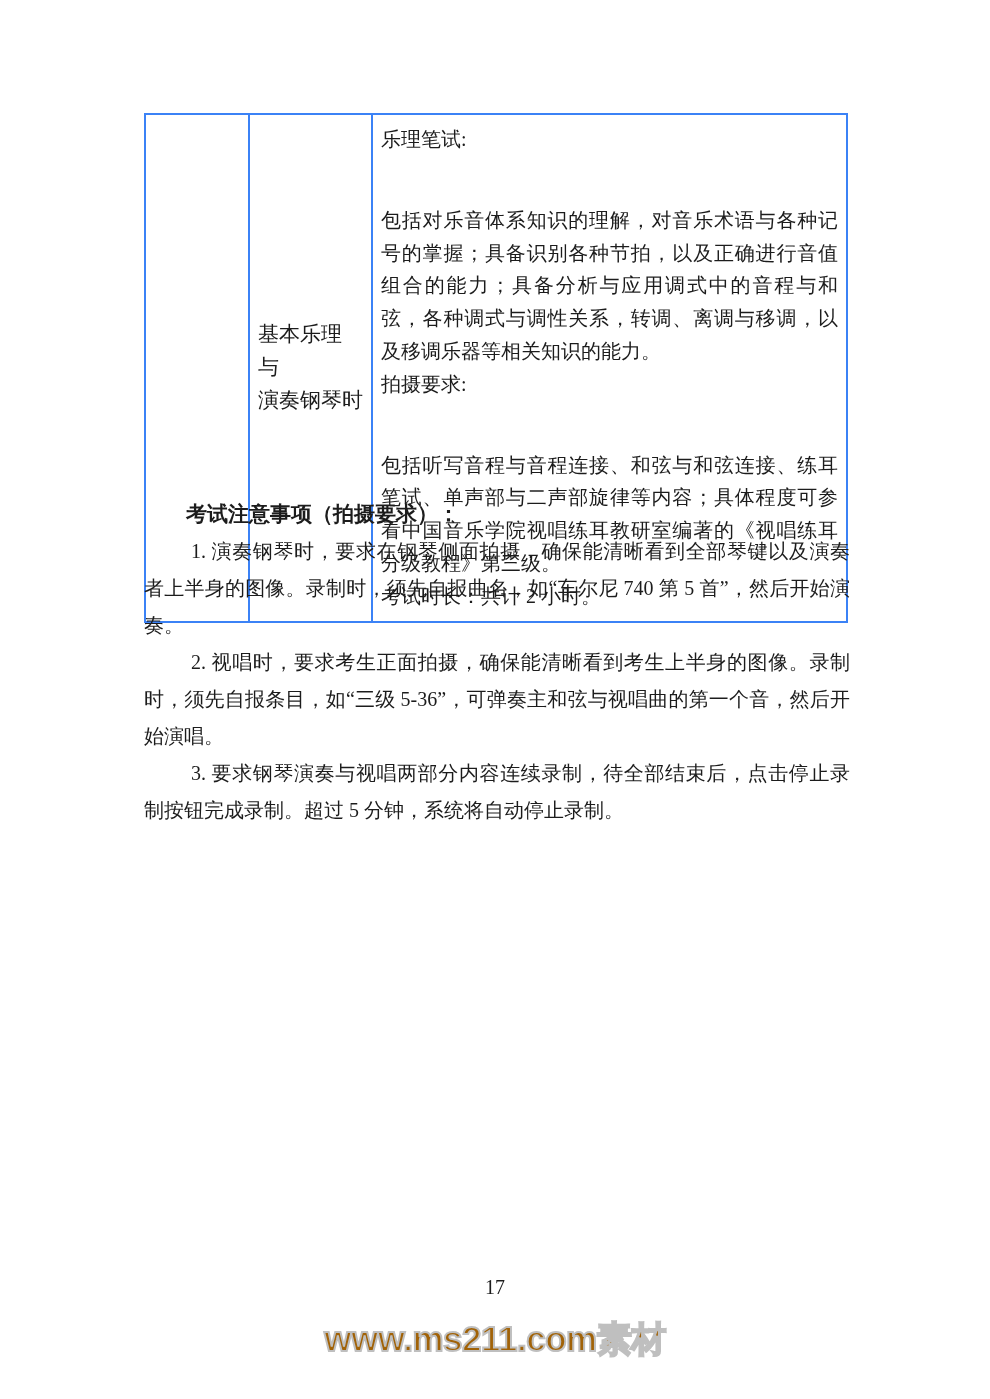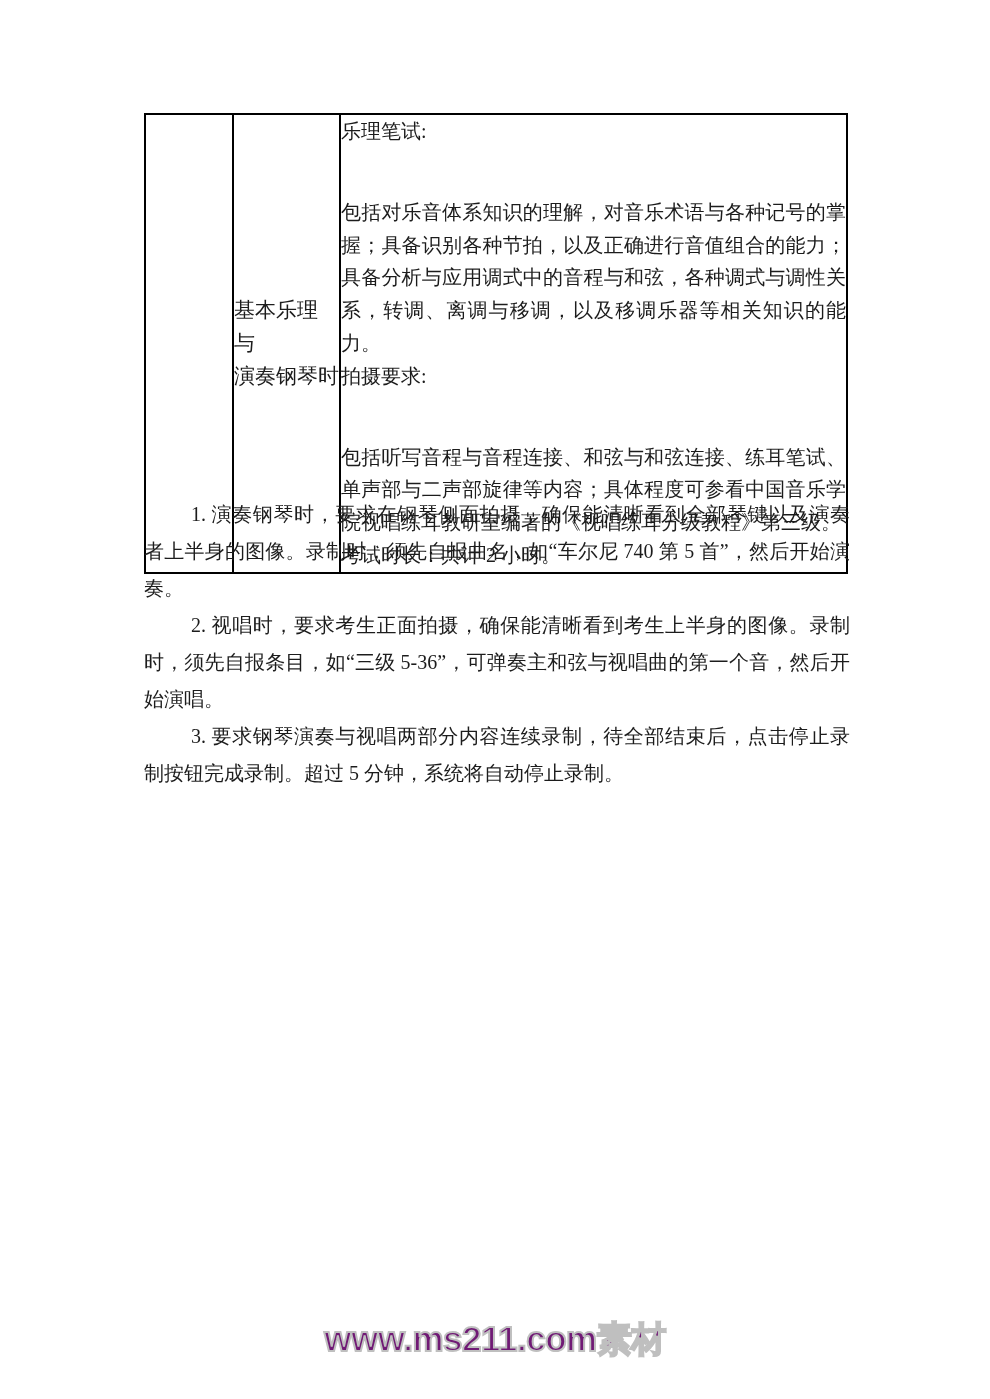--- a/index.html
+++ b/index.html
@@ -21,22 +21,22 @@
   table.doc-table {
     position: absolute;
     left: 144px;
     top: 113px;
     width: 704px;
     height: 337px;
     border-collapse: collapse;
     table-layout: fixed;
   }
   table.doc-table td {
-    border: 2px solid #000000;
-    padding: 0;
+    border: 2px solid #3b82f6;
+    padding: 8px;
   }
   td.col-blank { width: 86px; }
   td.col-subject {
     width: 105px;
     text-align: left;
     vertical-align: middle;
     font-size: 21px;
     line-height: 33px;
   }
   td.col-desc {
@@ -90,21 +90,21 @@
   .watermark {
     position: absolute;
     top: 1316px;
     left: 0;
     width: 100%;
     text-align: center;
     font-family: "Liberation Sans", "DejaVu Sans", sans-serif;
     font-weight: bold;
     font-size: 35px;
     letter-spacing: -0.5px;
-    color: #701a75;
+    color: #a16207;
     -webkit-text-stroke: 2px #bfbfbf;
   }
 </style>
 </head>
 <body>
 
 <div class="page">
 
   <table class="doc-table">
     <tbody>
@@ -120,21 +120,23 @@
         <p class="just">包括对乐音体系知识的理解，对音乐术语与各种记号的掌握；具备识别各种节拍，以及正确进行音值组合的能力；具备分析与应用调式中的音程与和弦，各种调式与调性关系，转调、离调与移调，以及移调乐器等相关知识的能力。</p>
         <p class="label">拍摄要求:</p>
         <p class="just">包括听写音程与音程连接、和弦与和弦连接、练耳笔试、单声部与二声部旋律等内容；具体程度可参看中国音乐学院视唱练耳教研室编著的《视唱练耳分级教程》第三级。</p>
         <p class="label">考试时长：共计 2 小时。</p>
       </td>
     </tr>
   </tbody>
     </table>
 
   <div class="notes">
+    <p class="notes-heading">考试注意事项（拍摄要求）：</p>
     <p class="body-para">1. 演奏钢琴时，要求在钢琴侧面拍摄，确保能清晰看到全部琴键以及演奏者上半身的图像。录制时，须先自报曲名，如“车尔尼 740 第 5 首”，然后开始演奏。</p>
     <p class="body-para">2. 视唱时，要求考生正面拍摄，确保能清晰看到考生上半身的图像。录制时，须先自报条目，如“三级 5-36”，可弹奏主和弦与视唱曲的第一个音，然后开始演唱。</p>
     <p class="body-para">3. 要求钢琴演奏与视唱两部分内容连续录制，待全部结束后，点击停止录制按钮完成录制。超过 5 分钟，系统将自动停止录制。</p>
   </div>
 
+  <div class="page-number">17</div>
 
   <div class="watermark">www.ms211.com素材</div>
 
 </div>
 
 </body></html>

